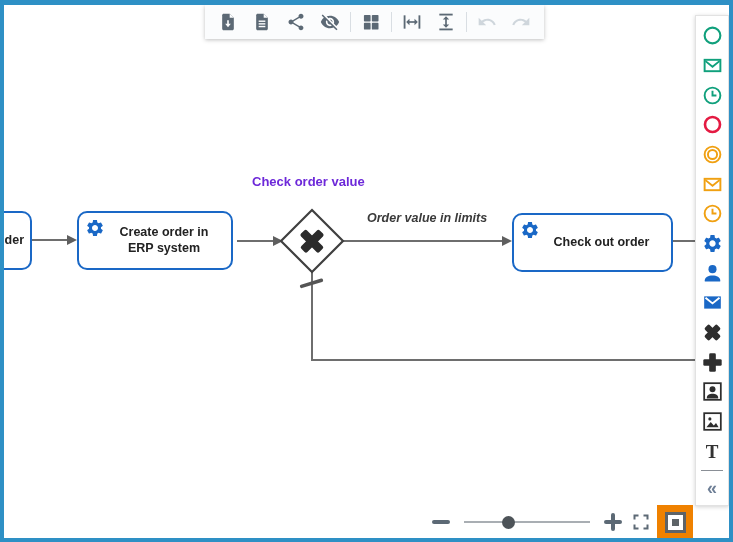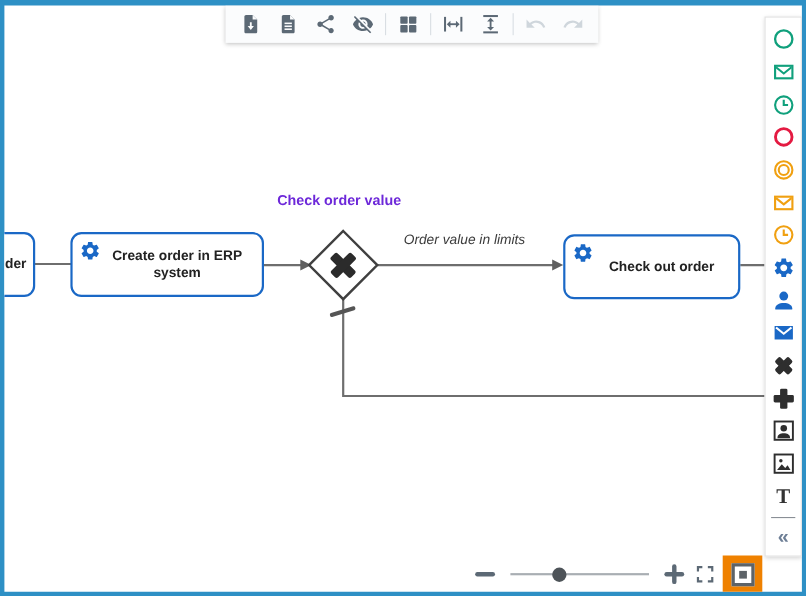--- a/index.html
+++ b/index.html
@@ -19,21 +19,21 @@
   .task {
     position:absolute; background:#fff;
     border:2px solid #1a68c6; border-radius:10px;
     display:flex; align-items:center; justify-content:center;
     font-weight:bold; font-size:12.5px; color:#222; text-align:center; line-height:1.25;
   }
   .task .gear { position:absolute; left:6px; top:5px; width:20px; height:20px; }
   .task-label { padding:0 8px 0 26px; }
   .task-partial .task-label { padding:0 6px 0 0; width:100%; text-align:right; }
 
-  .diagram-label { position:absolute; font-size:12.5px; color:#333; white-space:nowrap; }
+  .diagram-label { position:absolute; font-size:12.5px; color:#333; white-space:nowrap;font-weight:bold; }
   .diagram-label.bold { font-weight:bold; font-size:13px; color:#6d28d9; }
   .diagram-label.ital { font-style:italic; color:#3a3a3a; }
 
   
   .toolbar {
     position:absolute; left:201px; top:0; height:34px;
     background:#fbfcfd; box-shadow:0 1px 4px rgba(0,0,0,.25);
     display:flex; align-items:center; padding:0 9px; gap:6px; z-index:5;
   }
   .tb-btn { width:28px; height:28px; display:flex; align-items:center; justify-content:center; cursor:pointer; }
@@ -111,21 +111,21 @@
         <rect x="295" y="232" width="26" height="8.5" rx="2" fill="#2b2b2b" transform="rotate(45 308 236)"></rect>
         <rect x="295" y="232" width="26" height="8.5" rx="2" fill="#2b2b2b" transform="rotate(-45 308 236)"></rect>
       </g>
     </g>
   </svg>
 
   <div class="task task-partial" style="left:-76px; top:206px; width:104px; height:59px;">
     <span class="task-label">der</span>
   </div>
 
-  <div class="task" style="left:60px; top:206px; width:176px; height:59px;">
+  <div class="task" style="left:73px; top:206px; width:156px; height:59px;">
     <svg class="gear" viewBox="0 0 24 24">
       <path fill="#1a68c6" d="M19.14,12.94c0.04-0.3,0.06-0.61,0.06-0.94c0-0.32-0.02-0.64-0.07-0.94l2.03-1.58c0.18-0.14,0.23-0.41,0.12-0.61l-1.92-3.32c-0.12-0.22-0.37-0.29-0.59-0.22l-2.39,0.96c-0.5-0.38-1.03-0.7-1.62-0.94L14.4,2.81c-0.04-0.24-0.24-0.41-0.48-0.41h-3.84c-0.24,0-0.43,0.17-0.47,0.41L9.25,5.35C8.66,5.59,8.12,5.92,7.63,6.29L5.24,5.33c-0.22-0.08-0.47,0-0.59,0.22L2.74,8.87C2.62,9.08,2.66,9.34,2.86,9.48l2.03,1.58C4.84,11.36,4.8,11.69,4.8,12s0.02,0.64,0.07,0.94l-2.03,1.58c-0.18,0.14-0.23,0.41-0.12,0.61l1.92,3.32c0.12,0.22,0.37,0.29,0.59,0.22l2.39-0.96c0.5,0.38,1.03,0.7,1.62,0.94l0.36,2.54c0.05,0.24,0.24,0.41,0.48,0.41h3.84c0.24,0,0.44-0.17,0.47-0.41l0.36-2.54c0.59-0.24,1.13-0.56,1.62-0.94l2.39,0.96c0.22,0.08,0.47,0,0.59-0.22l1.92-3.32c0.12-0.22,0.07-0.47-0.12-0.61L19.14,12.94z M12,15.6c-1.98,0-3.6-1.62-3.6-3.6s1.62-3.6,3.6-3.6s3.6,1.62,3.6,3.6S13.98,15.6,12,15.6z"></path>
     </svg>
     <span class="task-label">Create order in ERP system</span>
   </div>
 
   <div class="task" style="left:508px; top:208px; width:161px; height:59px;">
     <svg class="gear" viewBox="0 0 24 24">
       <path fill="#1a68c6" d="M19.14,12.94c0.04-0.3,0.06-0.61,0.06-0.94c0-0.32-0.02-0.64-0.07-0.94l2.03-1.58c0.18-0.14,0.23-0.41,0.12-0.61l-1.92-3.32c-0.12-0.22-0.37-0.29-0.59-0.22l-2.39,0.96c-0.5-0.38-1.03-0.7-1.62-0.94L14.4,2.81c-0.04-0.24-0.24-0.41-0.48-0.41h-3.84c-0.24,0-0.43,0.17-0.47,0.41L9.25,5.35C8.66,5.59,8.12,5.92,7.63,6.29L5.24,5.33c-0.22-0.08-0.47,0-0.59,0.22L2.74,8.87C2.62,9.08,2.66,9.34,2.86,9.48l2.03,1.58C4.84,11.36,4.8,11.69,4.8,12s0.02,0.64,0.07,0.94l-2.03,1.58c-0.18,0.14-0.23,0.41-0.12,0.61l1.92,3.32c0.12,0.22,0.37,0.29,0.59,0.22l2.39-0.96c0.5,0.38,1.03,0.7,1.62,0.94l0.36,2.54c0.05,0.24,0.24,0.41,0.48,0.41h3.84c0.24,0,0.44-0.17,0.47-0.41l0.36-2.54c0.59-0.24,1.13-0.56,1.62-0.94l2.39,0.96c0.22,0.08,0.47,0,0.59-0.22l1.92-3.32c0.12-0.22,0.07-0.47-0.12-0.61L19.14,12.94z M12,15.6c-1.98,0-3.6-1.62-3.6-3.6s1.62-3.6,3.6-3.6s3.6,1.62,3.6,3.6S13.98,15.6,12,15.6z"></path>
     </svg>

